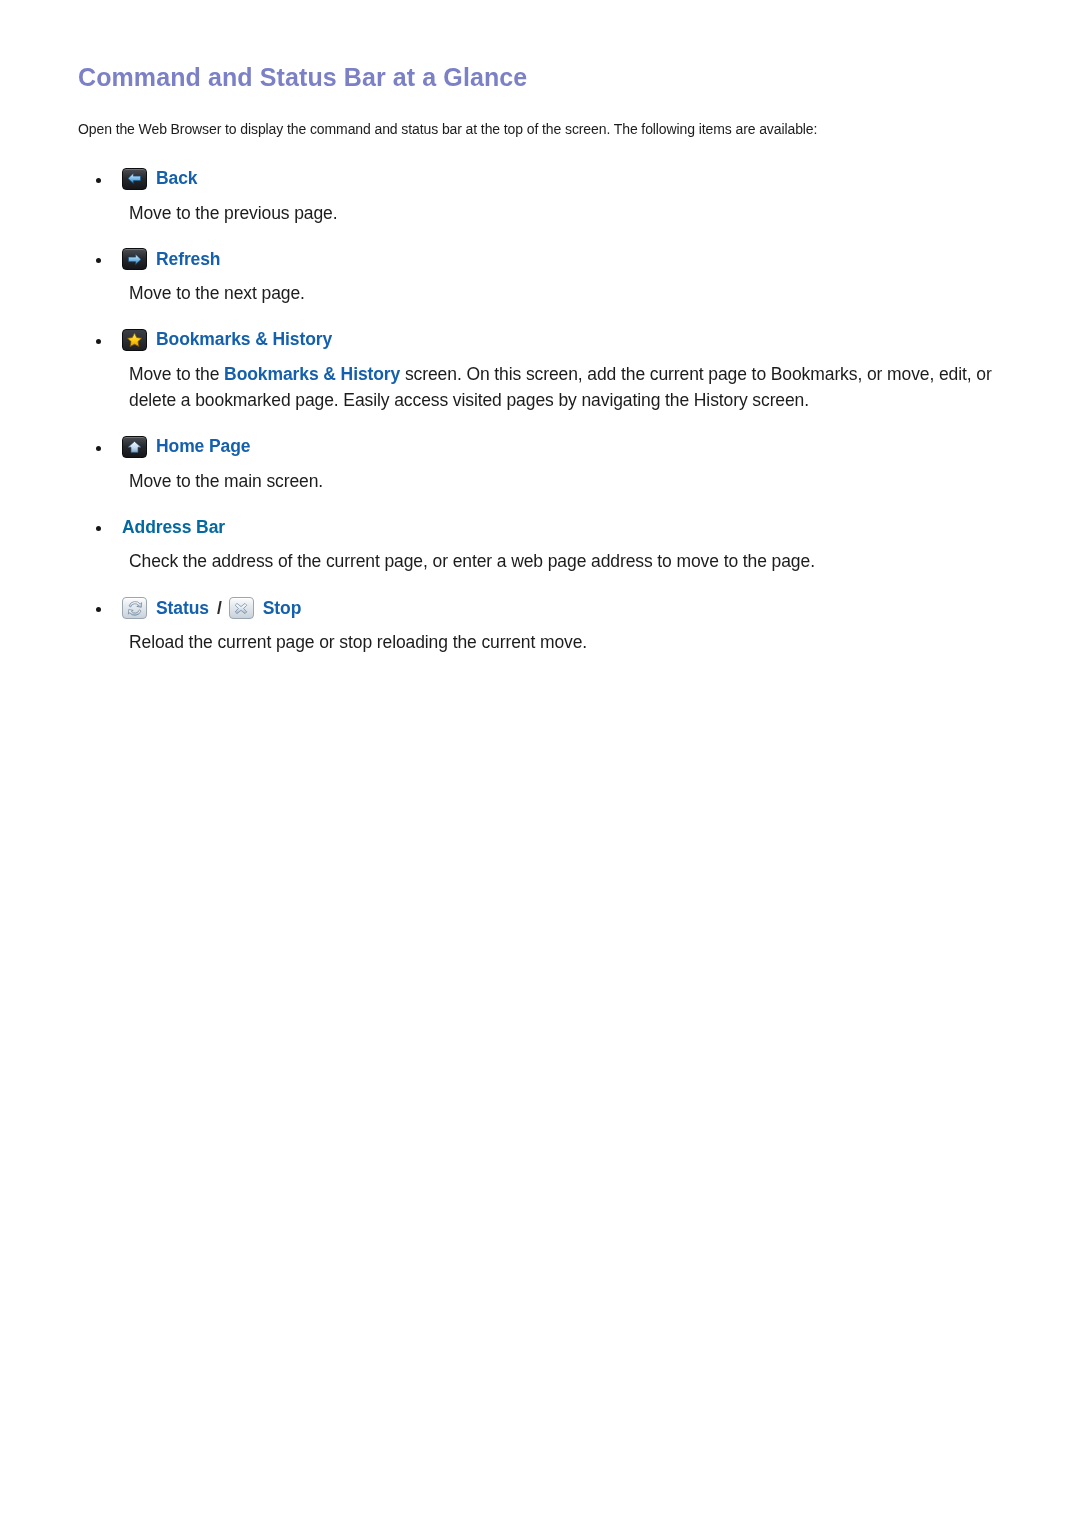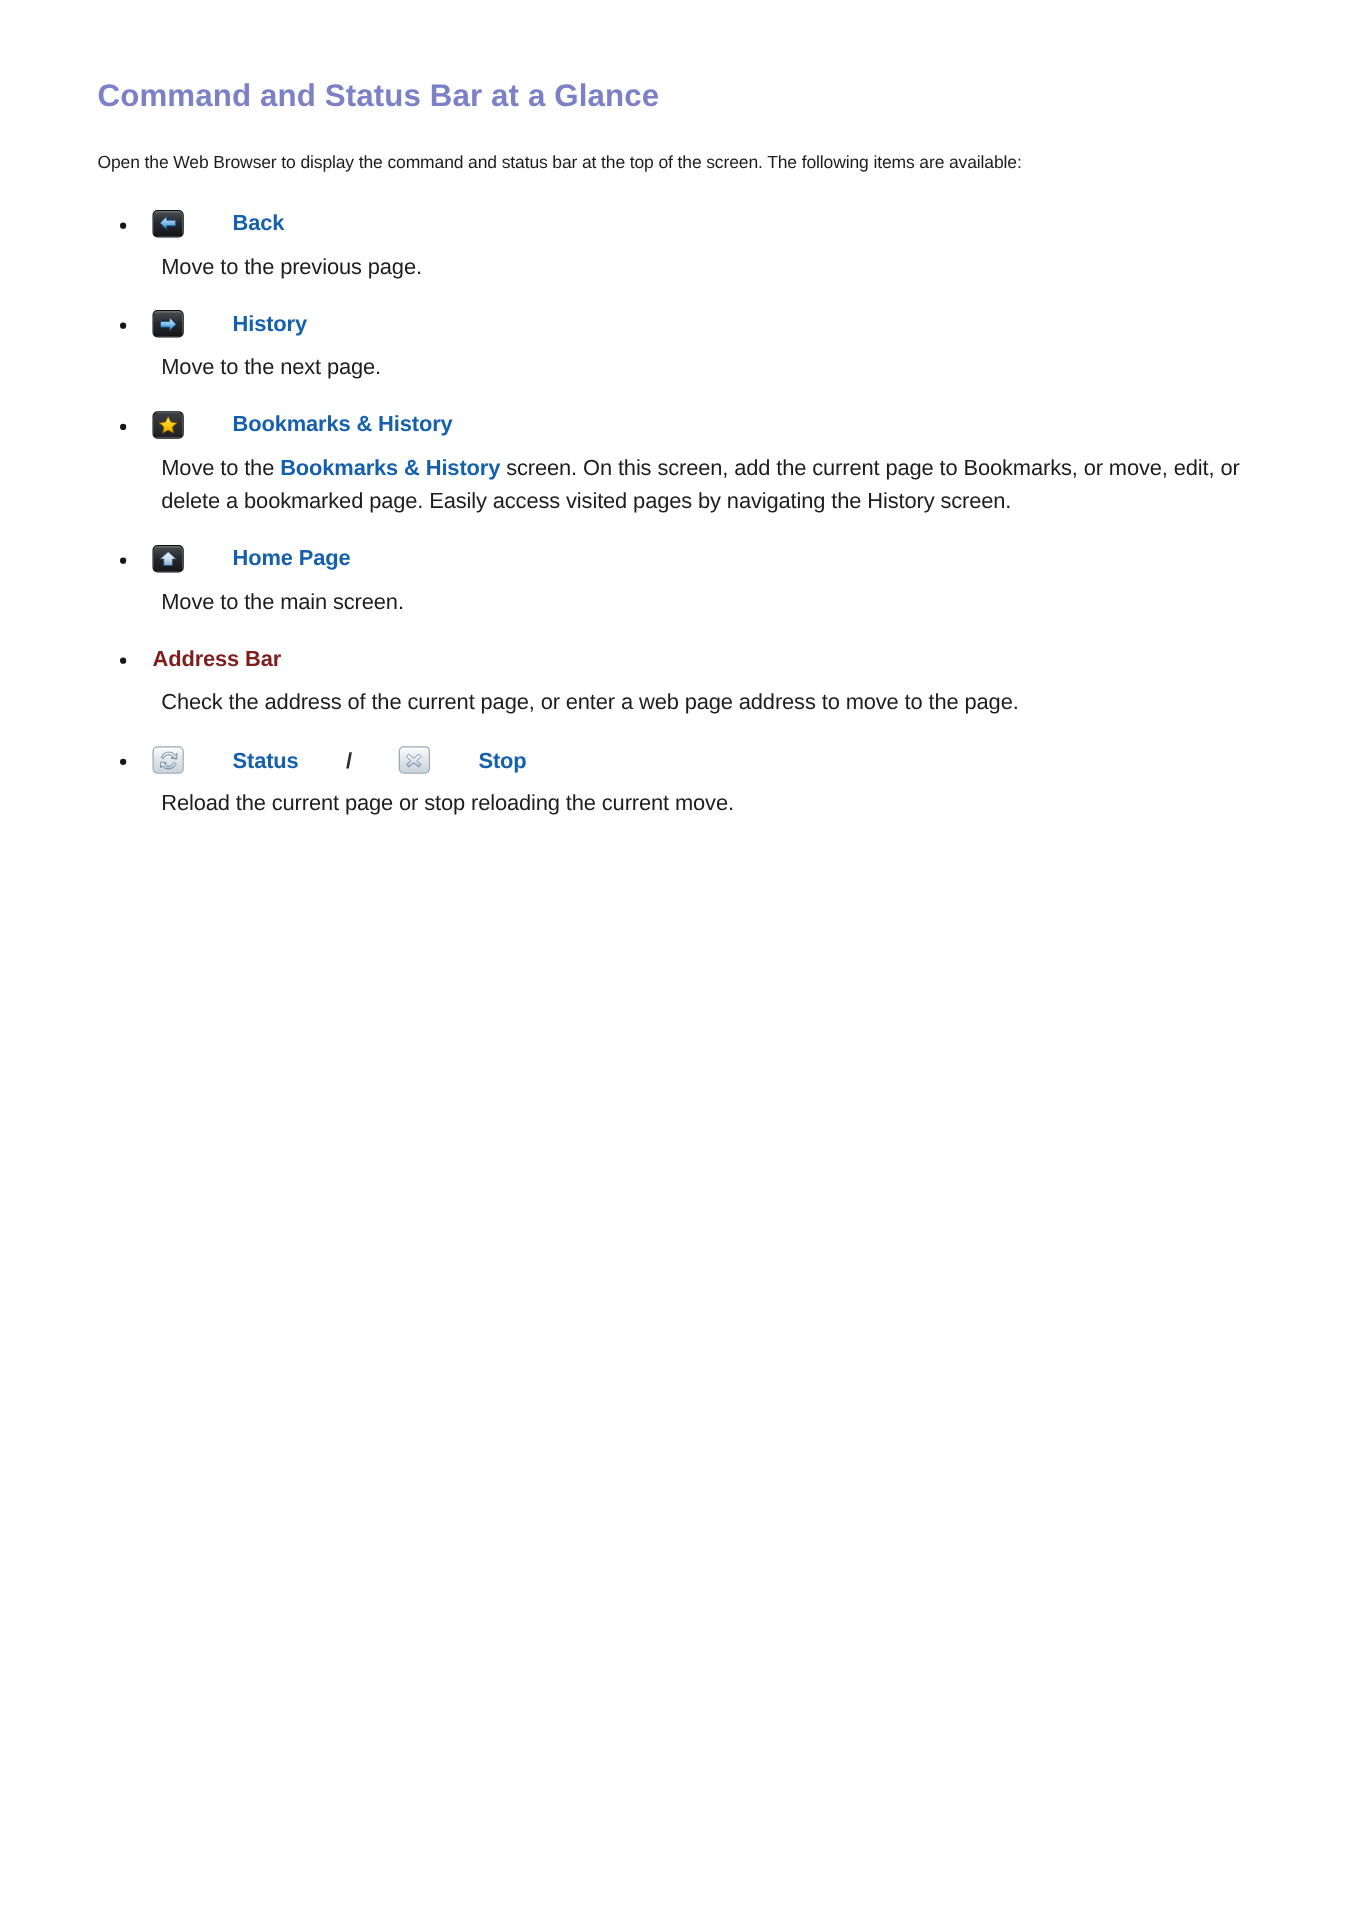--- a/index.html
+++ b/index.html
@@ -62,30 +62,29 @@
     width: 5px;
     height: 5px;
     border-radius: 50%;
     background: #161616;
   }
   .item-head {
     display: flex;
     align-items: center;
     min-height: 24px;
     margin-bottom: 9px;
-    gap: 30px;
   }
   .item-label {
     font-size: 17.5px;
     font-weight: bold;
     color: #1560ad;
     letter-spacing: -0.1px;
   }
   .item-label.plain {
-    color: #7f1d1d;
+    color: #0369a1;
   }
   .slash {
     font-size: 17.5px;
     font-weight: bold;
     color: #2b2b2b;
     margin: 0 7px 0 8px;
   }
   .item-desc {
     font-size: 17.5px;
     line-height: 1.52;
@@ -167,21 +166,21 @@
               <defs>
                 <linearGradient id="gFwd" x1="0" y1="0" x2="0" y2="1">
                   <stop offset="0%" stop-color="#eaf4ff"></stop>
                   <stop offset="45%" stop-color="#8cc2ea"></stop>
                   <stop offset="100%" stop-color="#1f7fc4"></stop>
                 </linearGradient>
               </defs>
               <path d="M8.6 1.2 L14.0 6.4 L8.6 11.6 L8.6 8.7 L1.4 8.7 L1.4 4.1 L8.6 4.1 Z" fill="url(#gFwd)" stroke="#0d4a78" stroke-width="0.7" stroke-linejoin="round"></path>
             </svg>
           </span>
-          <span class="item-label">History</span>
+          <span class="item-label">Refresh</span>
         </div>
         <p class="item-desc">Move to the next page.</p>
       </li>
 
       <li class="item">
         <span class="bullet"></span>
         <div class="item-head">
           <span class="icon-btn flat">
             <svg width="17" height="16" viewBox="0 0 17 16" aria-hidden="true">
               <defs>

